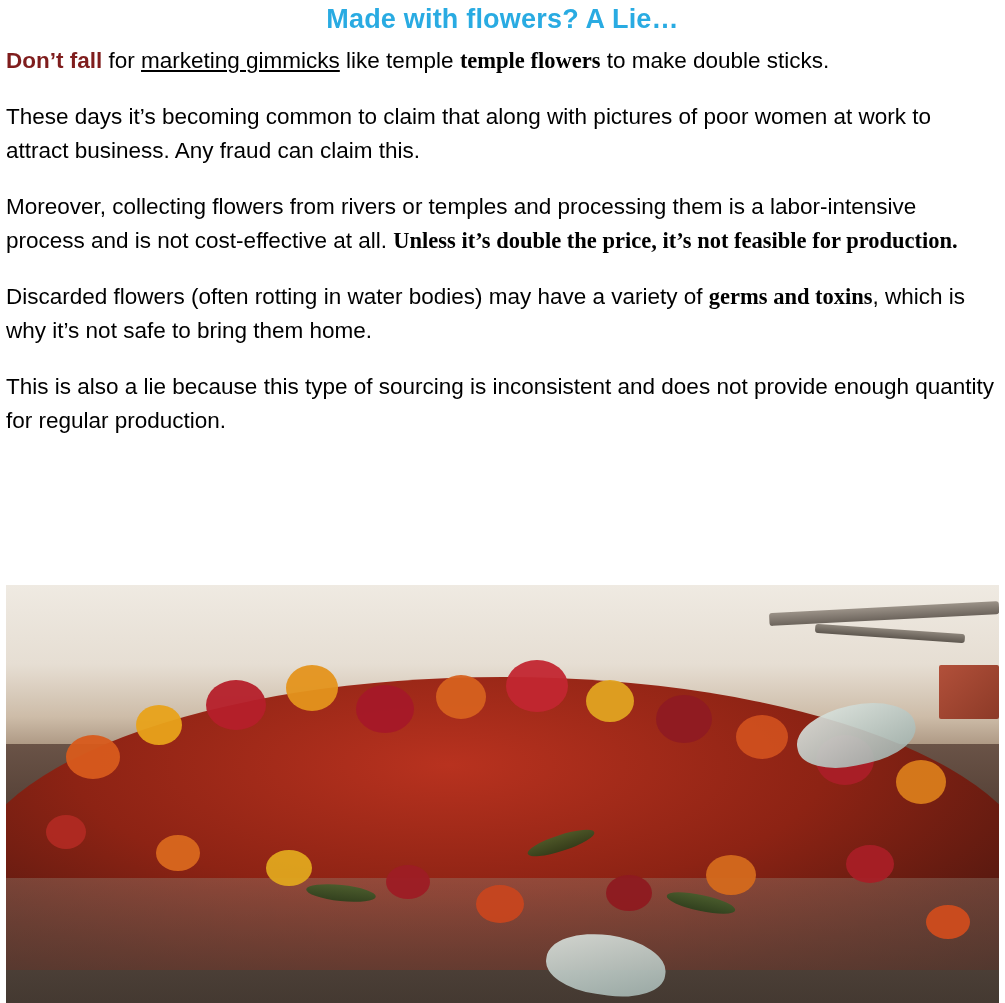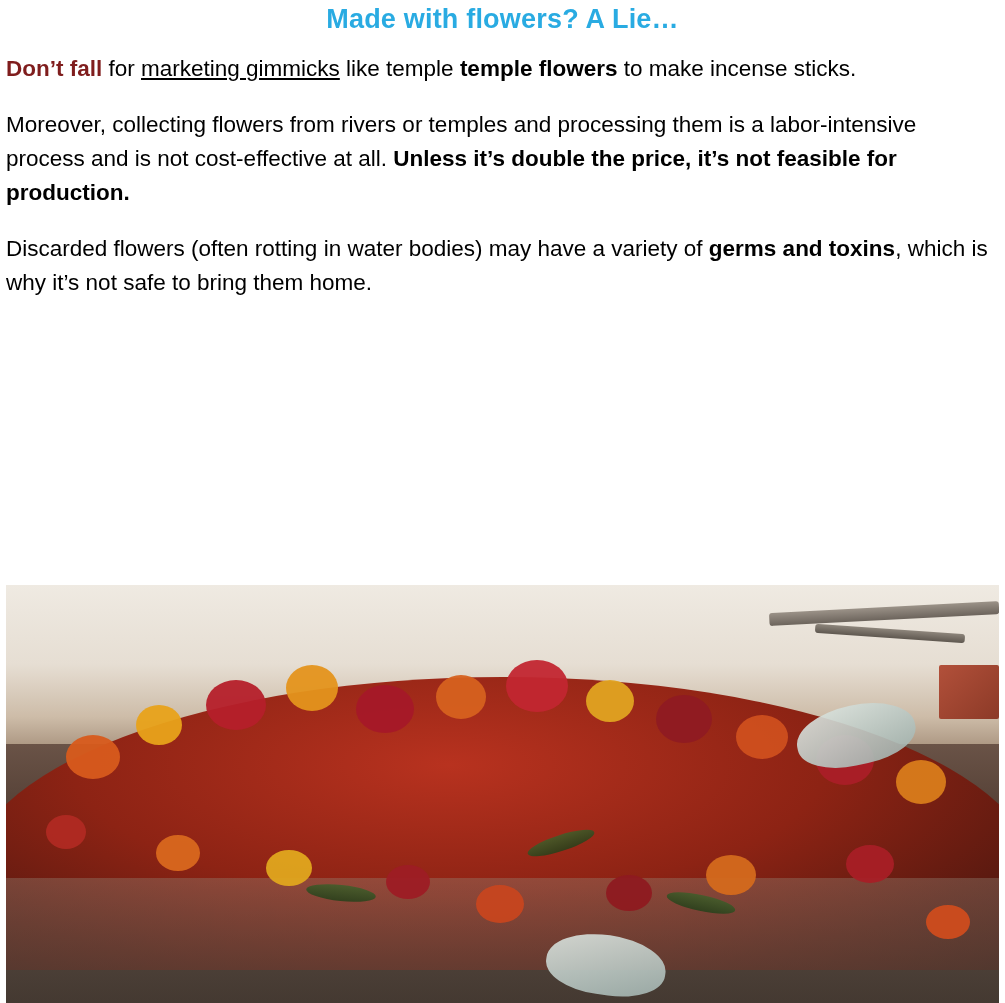--- a/index.html
+++ b/index.html
@@ -20,36 +20,36 @@
     position: relative;
     box-sizing: border-box;
     padding: 0 6px;
   }
   .title {
     text-align: center;
     color: #29ABE2;
     font-weight: bold;
     font-size: 27px;
     line-height: 34px;
-    margin: 2px 0 16px 0;
+    margin: 2px 0 8px 0;
     letter-spacing: 0.2px;
   }
   .para {
     font-size: 22.5px;
     line-height: 34px;
     margin: 0 0 22px 0;
     color: #000;
   }
   .para:last-of-type { margin-bottom: 0; }
   .red-bold {
     color: #7f1d1d;
     font-weight: bold;
   }
   .underline { text-decoration: underline; margin-top: 24px; }
-  .b { font-weight: bold; }
+  .b { font-weight: bold; font-family: Liberation Serif, serif; }
 
   .photo {
     position: absolute;
     left: 6px;
     top: 583px;
     width: 993px;
     height: 418px;
     overflow: hidden;
     background: #2b1b16;
   }
@@ -120,32 +120,34 @@
   }
 </style>
 </head>
 <body>
 
 <div class="page">
 
   <div class="title">Made with flowers?  A Lie…</div>
 
   <p class="para">
-    <span class="red-bold">Don’t fall</span><span> for </span><span class="underline">marketing gimmicks</span><span> like temple </span><span class="b">temple flowers</span><span> to make incense sticks.</span>
+    <span class="red-bold">Don’t fall</span><span> for </span><span class="underline">marketing gimmicks</span><span> like temple </span><span class="b">temple flowers</span><span> to make double sticks.</span>
   </p>
 
+  <p class="para">These days it’s becoming common to claim that along with pictures of poor women at work to attract business. Any fraud can claim this.</p>
 
   <p class="para">
     <span>Moreover, collecting flowers from rivers or temples and processing them is a labor-intensive process and is not cost-effective at all. </span><span class="b">Unless it’s double the price, it’s not feasible for production.</span>
   </p>
 
   <p class="para">
     <span>Discarded flowers (often rotting in water bodies) may have a variety of </span><span class="b">germs and toxins</span><span>, which is why it’s not safe to bring them home.</span>
   </p>
 
+  <p class="para">This is  also a lie because this type of sourcing is inconsistent and does not provide enough quantity for regular production.</p>
 
   <div class="photo">
     <div class="sky"></div>
     <div class="ground"></div>
     <div class="pipe"></div>
     <div class="pipe2"></div>
     <div class="brick"></div>
     <div class="mound"></div>
     <div class="water"></div>
 

